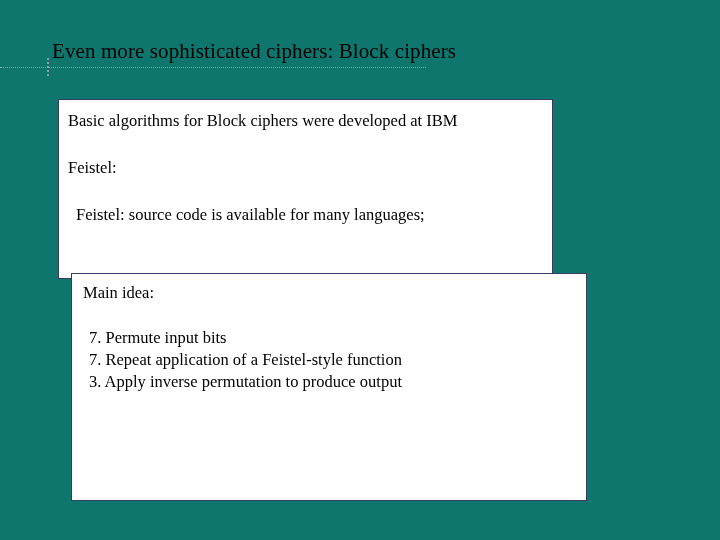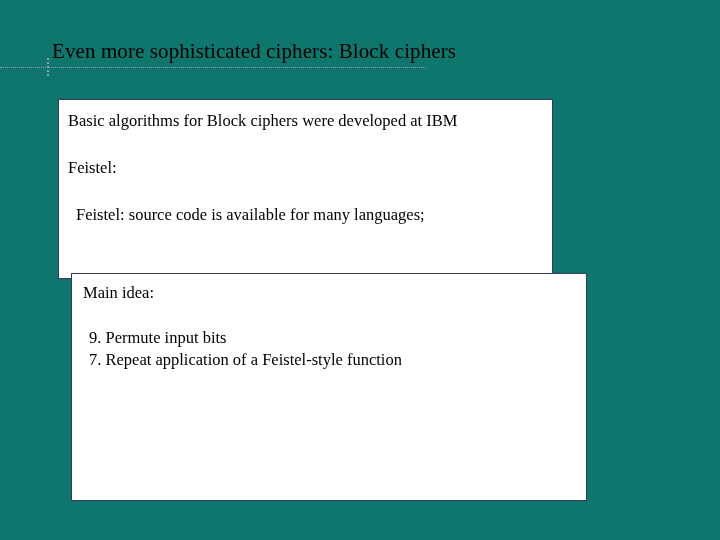--- a/index.html
+++ b/index.html
@@ -114,18 +114,19 @@
 
   <div class="content-box box-upper">
     <div class="line u-line1">Basic algorithms for Block ciphers were developed at IBM</div>
     <div class="line u-line2">Feistel:</div>
     <div class="line u-line3">Feistel: source code is available for many languages;</div>
   </div>
 
   <div class="content-box box-lower">
     <div class="line l-line1">Main idea:</div>
 
-    <div class="line l-num1">9. Permute input bits</div>
+    <div class="line l-num1">7. Permute input bits</div>
     <div class="line l-num2">7. Repeat application of a Feistel-style function</div>
+    <div class="line l-num3">3. Apply inverse permutation to produce output</div>
 
   </div>
 
 </div>
 
 </body></html>

